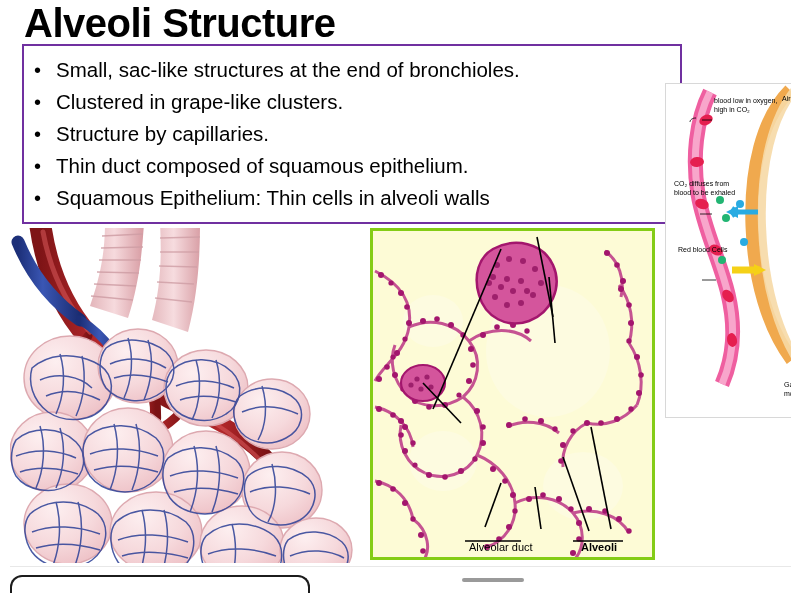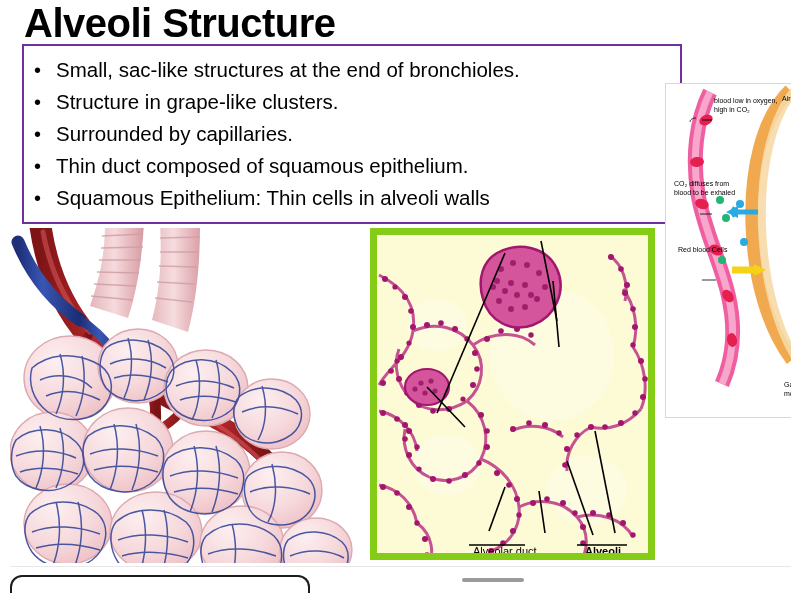--- a/index.html
+++ b/index.html
@@ -80,21 +80,21 @@
     background: #ffffff;
   }
 
   
   #img-histology {
     position: absolute;
     left: 360px;
     top: 228px;
     width: 285px;
     height: 332px;
-    border: 7px solid #84cc16;
+    border: 3px solid #84cc16;
     box-sizing: border-box;
     background: #fdfbd8;
     overflow: hidden;
   }
   .histo-label {
     position: absolute;
     font-size: 11px;
     color: #000000;
     font-family: "Liberation Sans", sans-serif;
     white-space: nowrap;
@@ -165,26 +165,26 @@
 
   <div id="bullet-box">
 
     <div class="bullet-row">
       <span class="bullet-dot">•</span>
       <span class="bullet-text">Small, sac-like structures at the end of bronchioles.</span>
     </div>
 
     <div class="bullet-row">
       <span class="bullet-dot">•</span>
-      <span class="bullet-text">Structure in grape-like clusters.</span>
+      <span class="bullet-text">Clustered in grape-like clusters.</span>
     </div>
 
     <div class="bullet-row">
       <span class="bullet-dot">•</span>
-      <span class="bullet-text">Surrounded by capillaries.</span>
+      <span class="bullet-text">Structure by capillaries.</span>
     </div>
 
     <div class="bullet-row">
       <span class="bullet-dot">•</span>
       <span class="bullet-text">Thin duct composed of squamous epithelium.</span>
     </div>
 
     <div class="bullet-row">
       <span class="bullet-dot">•</span>
       <span class="bullet-text">Squamous Epithelium: Thin cells in alveoli walls</span>

